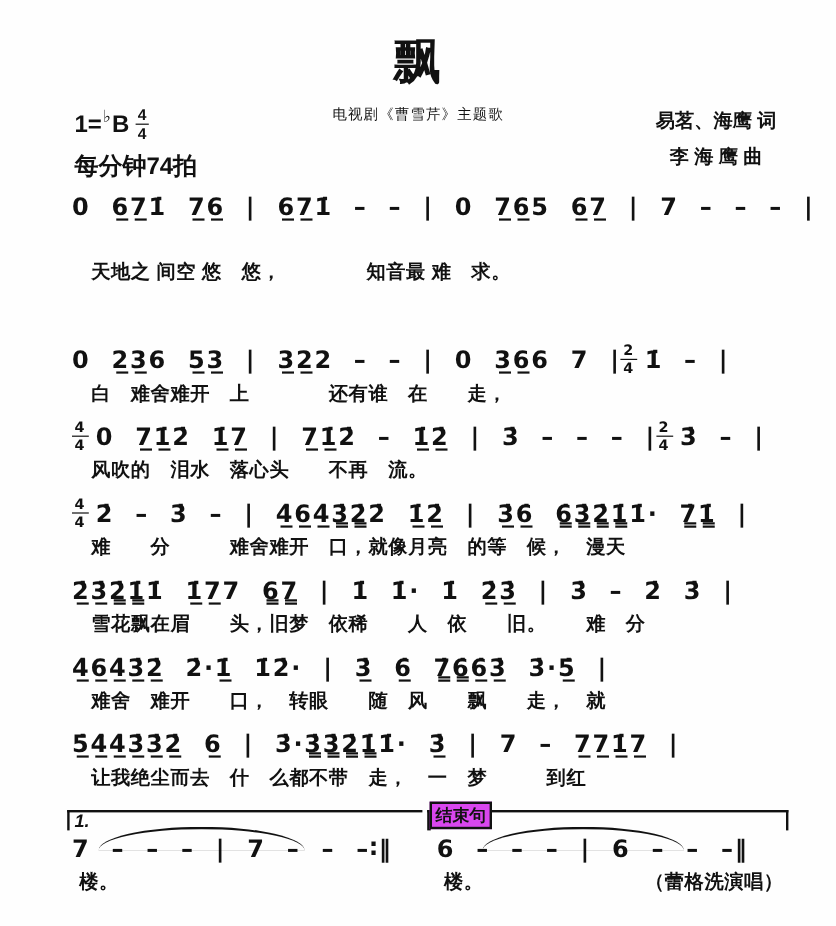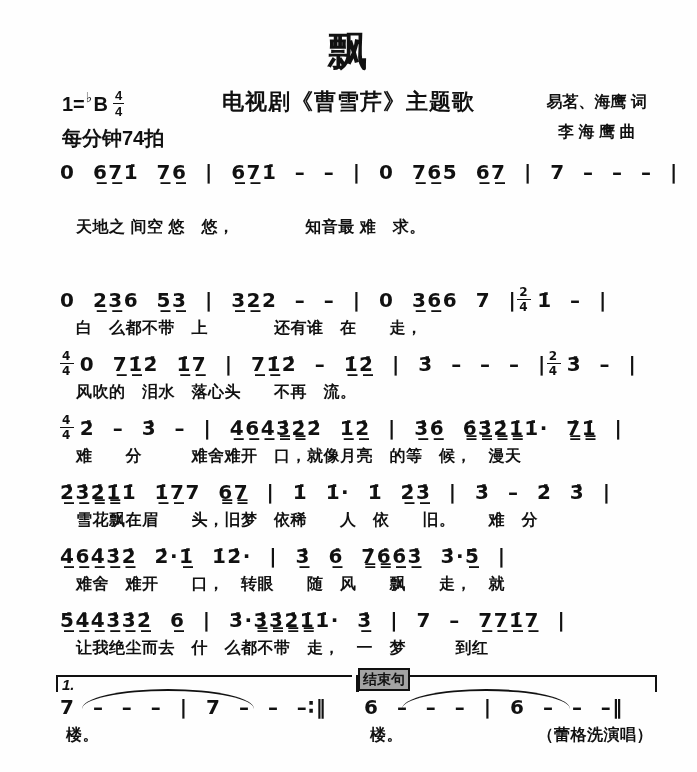--- a/index.html
+++ b/index.html
@@ -3,21 +3,21 @@
 <meta charset="utf-8">
 <style>
   html,body{margin:0;padding:0;}
   body{width:697px;height:772px;background:#f2f2f2;}
   .page{
     position:relative;width:697px;height:772px;background:#fefefe;color:#111;
     font-family:"Liberation Sans","DejaVu Sans",sans-serif;overflow:hidden;
   }
   .title{margin:0;padding-top:24px;text-align:center;font-size:40px;font-weight:700;letter-spacing:2px;}
   .meta{position:relative;height:60px;margin-top:6px;}
-  .subtitle{position:absolute;left:0;right:0;top:2px;text-align:center;font-size:22px;font-weight:700;letter-spacing:1px;}
+  .subtitle{position:absolute;left:0;right:0;top:2px;text-align:center;font-size:12px;font-weight:400;letter-spacing:1px;}
   .key-block{position:absolute;left:62px;top:4px;font-weight:700;}
   .key-line{font-size:20px;display:flex;align-items:center;line-height:1;}
   .flat{font-size:14px;position:relative;top:-7px;margin:0 1px;}
   .meter-frac{display:inline-flex;flex-direction:column;align-items:center;line-height:1;font-size:13px;font-weight:700;margin-left:5px;}
   .meter-frac .num{border-bottom:1.5px solid #111;padding:0 2px 1px;}
   .meter-frac .den{padding-top:1px;}
   .tempo{font-size:20px;margin-top:7px;font-weight:700;}
   .credits{position:absolute;right:50px;top:2px;font-size:16px;font-weight:700;line-height:1.9;text-align:center;}
   .systems{margin-top:8px;}
   .system{height:64px;padding-left:60px;}
@@ -26,21 +26,21 @@
     height:37px;display:flex;align-items:center;font-family:"DejaVu Sans",sans-serif;
   }
   .notes-row .meter-frac{font-size:12px;margin:0 6px 0 0;}
   .lyrics-row{font-size:16px;font-weight:700;padding-left:16px;letter-spacing:.5px;white-space:nowrap;}
   .final-system{display:flex;gap:16px;padding:10px 40px 0 60px;position:relative;}
   .volta{position:relative;width:288px;padding-top:14px;}
   .ending{position:relative;flex:1;padding-top:14px;}
   .volta-bracket{position:absolute;top:0;left:-4px;right:-4px;height:15px;border-top:2px solid #111;border-left:2px solid #111;}
   .ending-bracket{position:absolute;top:0;left:-8px;right:0;height:15px;border-top:2px solid #111;border-left:3px solid #111;border-right:2px solid #111;}
   .volta-label{position:absolute;top:1px;left:2px;font-style:italic;font-size:15px;font-weight:700;z-index:2;}
-  .ending-label{position:absolute;top:-7px;left:-6px;border:2px solid #111;background:#a3a3a3;font-size:14px;font-weight:700;padding:0 3px;line-height:1.35;z-index:2;}
+  .ending-label{position:absolute;top:-7px;left:-6px;border:2px solid #111;background:#d946ef;font-size:14px;font-weight:700;padding:0 3px;line-height:1.35;z-index:2;}
   .arc{position:absolute;border-top:2.5px solid #111;border-radius:50% 50% 0 0 / 100% 100% 0 0;height:18px;z-index:1;}
   .arc-volta{top:14px;left:22px;width:172px;}
   .arc-ending{top:14px;left:38px;width:168px;}
   .final-system .notes-row{height:36px;}
   .final-system .lyrics-row{padding-left:6px;display:flex;}
   .performer{margin-left:auto;padding-right:4px;}
 </style>
 </head>
 <body>
 
@@ -81,21 +81,21 @@
       </div>
       <div class="system">
         <div class="notes-row">
           <span class="notes-run">0 2̲3̲6 5̲3̲ | 3̲2̲2 – – | 0 3̲6̲6 7 |</span>
           <span class="meter-frac">
             <span class="num">2</span>
             <span class="den">4</span>
           </span>
           <span class="notes-run">1̇ – |</span>
         </div>
-        <div class="lyrics-row">白　么都不带　上　　　　还有谁　在　　走，</div>
+        <div class="lyrics-row">白　难舍难开　上　　　　还有谁　在　　走，</div>
       </div>
       <div class="system">
         <div class="notes-row">
           <span class="meter-frac">
             <span class="num">4</span>
             <span class="den">4</span>
           </span>
           <span class="notes-run">0 7̲1̲̇2̇ 1̲̇7̲ | 7̲1̲̇2̇ – 1̲̇2̲̇ | 3̇ – – – |</span>
           <span class="meter-frac">
             <span class="num">2</span>

